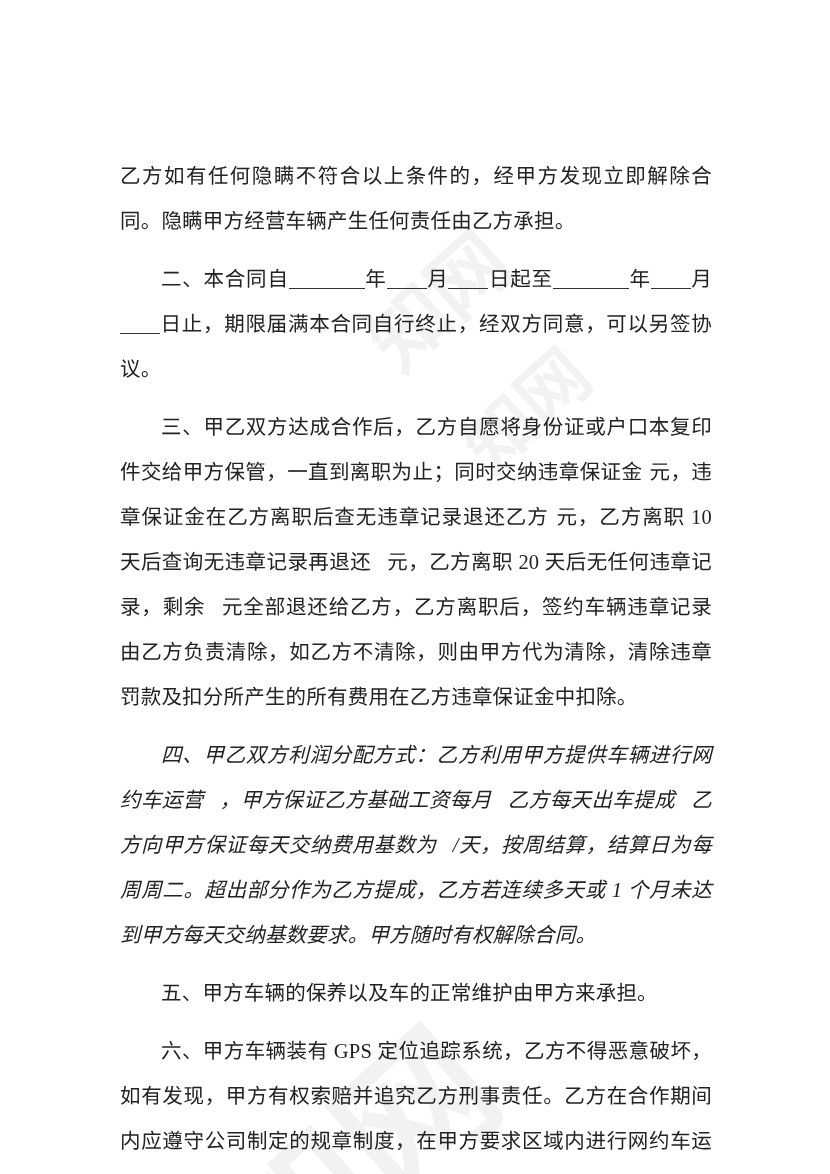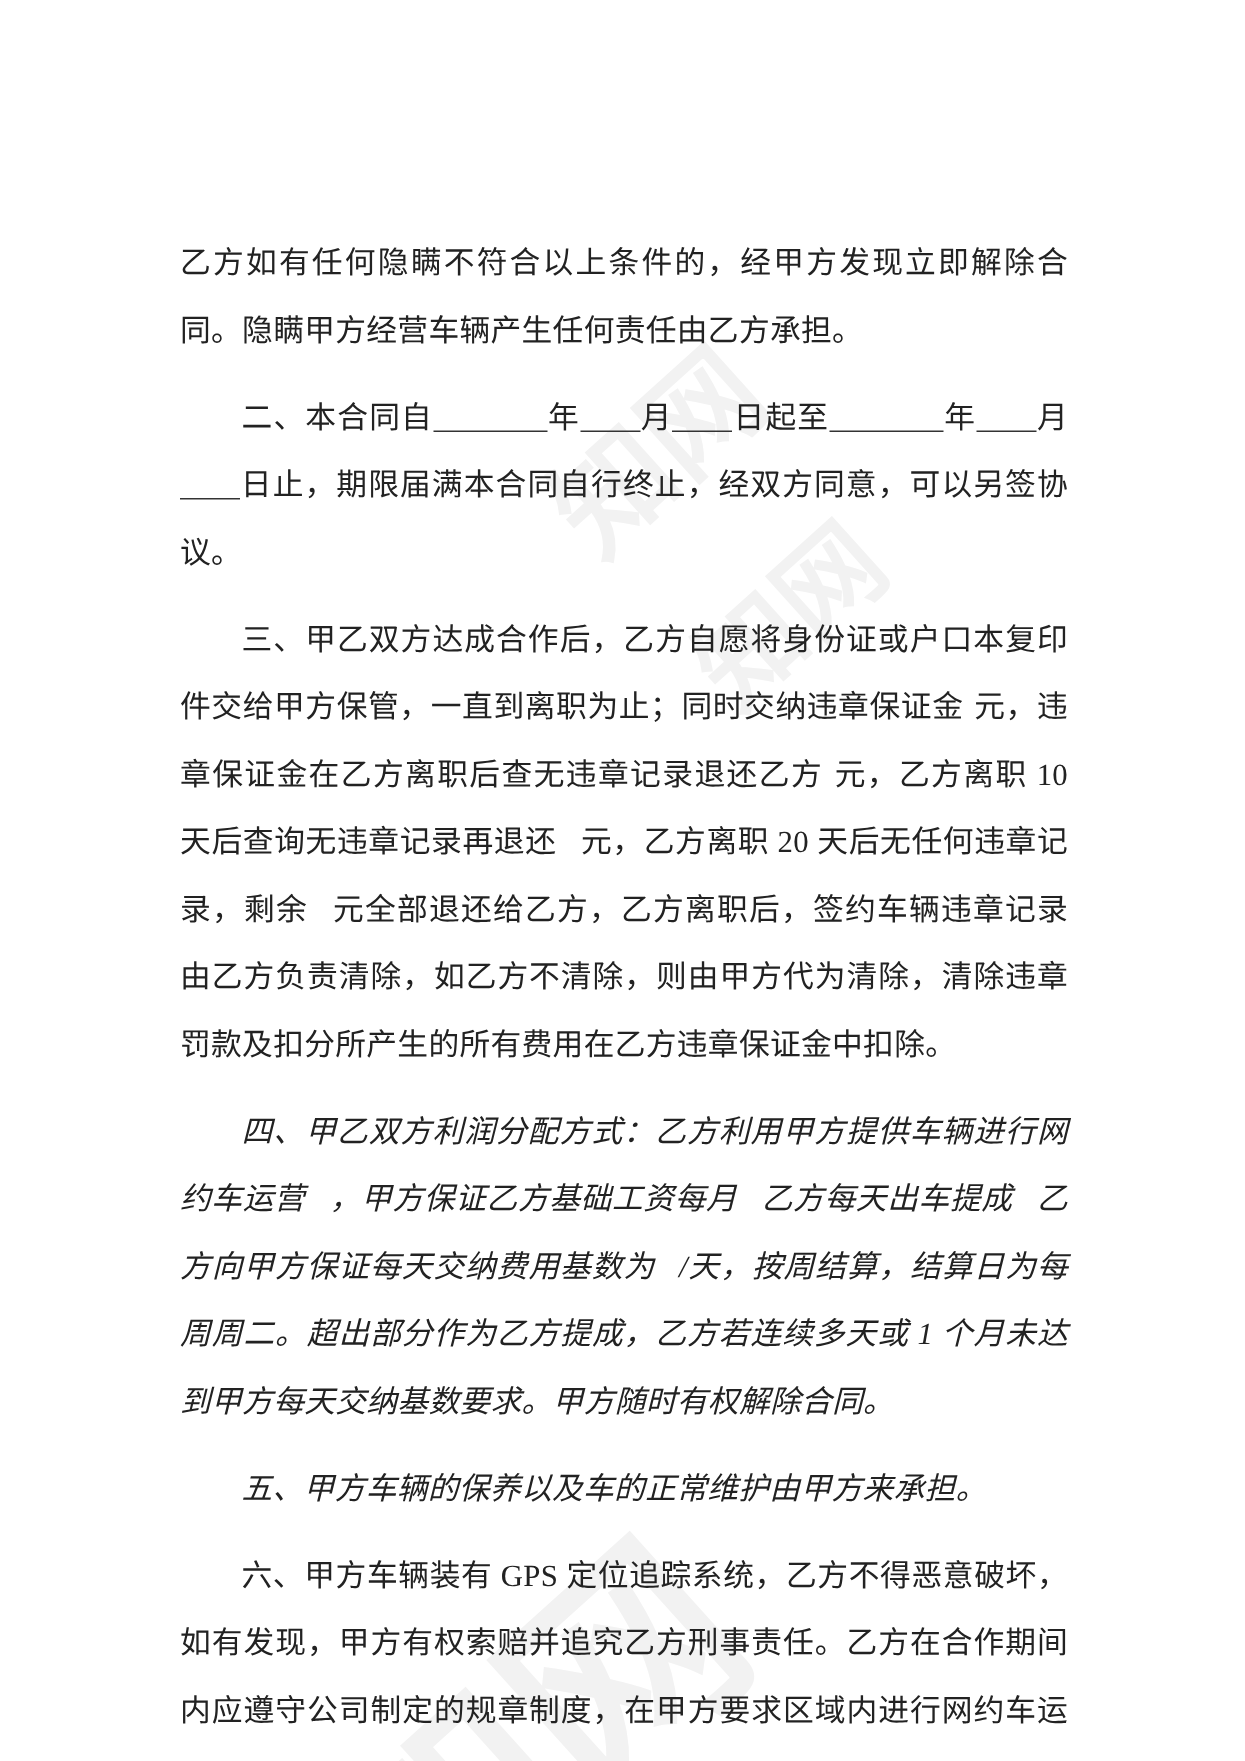--- a/index.html
+++ b/index.html
@@ -101,16 +101,16 @@
   <span class="wm wm-mid-2" style="color: rgb(242, 242, 242);">知网</span>
   <span class="wm wm-bottom" style="color: rgb(242, 242, 242);">知网</span>
 </div>
 
 <div class="page">
   <div class="doc-body" id="doc-body">
       <p class="para" style="color: rgb(34, 34, 34);"><span>乙方如有任何隐瞒不符合以上条件的，经甲方发现立即解除合同。隐瞒甲方经营车辆产生任何责任由乙方承担。</span></p>
       <p class="para indent" style="color: rgb(34, 34, 34);"><span>二、本合同自</span><span class="blank blank-lg"></span><span>年</span><span class="blank blank-sm"></span><span>月</span><span class="blank blank-sm"></span><span>日起至</span><span class="blank blank-lg"></span><span>年</span><span class="blank blank-sm"></span><span>月</span><span class="blank blank-sm"></span><span>日止，期限届满本合同自行终止，经双方同意，可以另签协议。</span></p>
       <p class="para indent" style="color: rgb(34, 34, 34);"><span>三、甲乙双方达成合作后，乙方自愿将身份证或户口本复印件交给甲方保管，一直到离职为止；同时交纳违章保证金</span><span class="gap-sm"></span><span>元，违章保证金在乙方离职后查无违章记录退还乙方</span><span class="gap-sm"></span><span>元，乙方离职 10 天后查询无违章记录再退还</span><span class="gap-md"></span><span>元，乙方离职 20 天后无任何违章记录，剩余</span><span class="gap-md"></span><span>元全部退还给乙方，乙方离职后，签约车辆违章记录由乙方负责清除，如乙方不清除，则由甲方代为清除，清除违章罚款及扣分所产生的所有费用在乙方违章保证金中扣除。</span></p>
       <p class="para indent" style="color: rgb(34, 34, 34); font-style: italic;"><span>四、甲乙双方利润分配方式：乙方利用甲方提供车辆进行网约车运营</span><span class="gap-md"></span><span>，甲方保证乙方基础工资每月</span><span class="gap-md"></span><span>乙方每天出车提成</span><span class="gap-md"></span><span>乙方向甲方保证每天交纳费用基数为</span><span class="gap-md"></span><span>/天，按周结算，结算日为每周周二。超出部分作为乙方提成，乙方若连续多天或 1 个月未达到甲方每天交纳基数要求。甲方随时有权解除合同。</span></p>
-      <p class="para indent" style="color: rgb(34, 34, 34); font-style: italic;"><span>五、甲方车辆的保养以及车的正常维护由甲方来承担。</span></p>
+      <p class="para indent" style="color: rgb(34, 34, 34);"><span>五、甲方车辆的保养以及车的正常维护由甲方来承担。</span></p>
       <p class="para indent" style="color: rgb(34, 34, 34);"><span>六、甲方车辆装有 GPS 定位追踪系统，乙方不得恶意破坏，如有发现，甲方有权索赔并追究乙方刑事责任。乙方在合作期间内应遵守公司制定的规章制度，在甲方要求区域内进行网约车运营工作，如超出甲方要求区域范围，应提前向甲方申请报备，经甲方同意后方可超区域经营，否则发现超区域一次扣除违章保证</span></p>
     </div>
 </div>
 
 </body></html>

